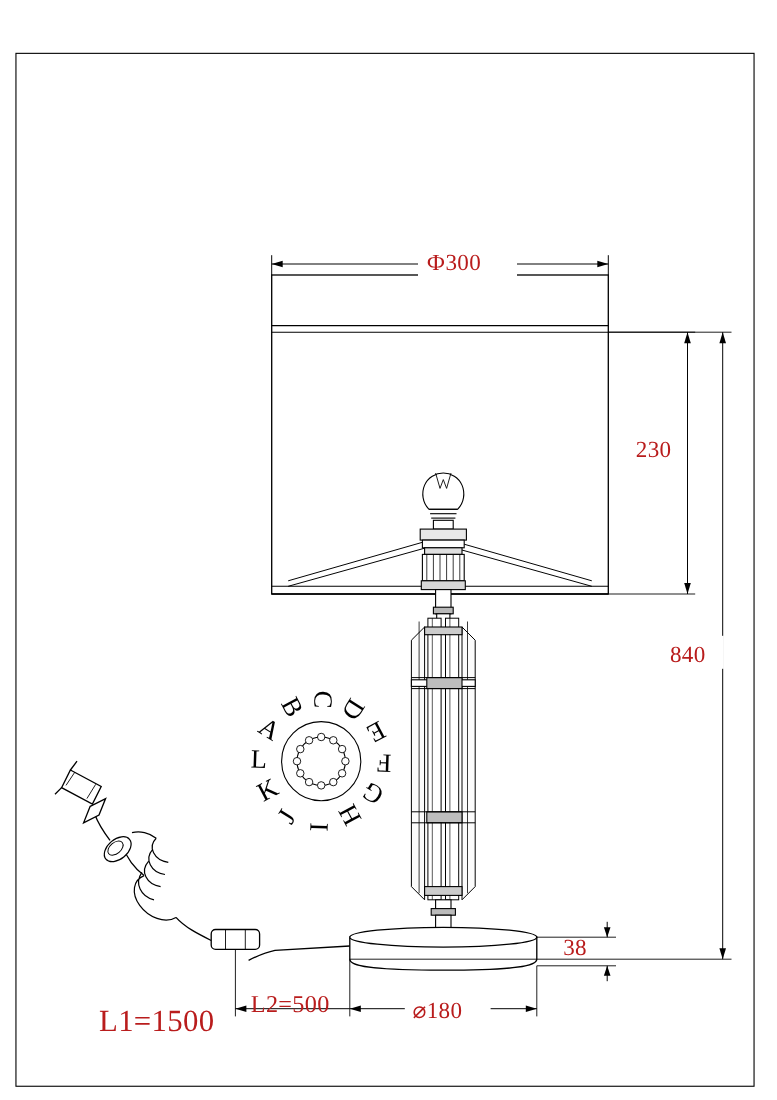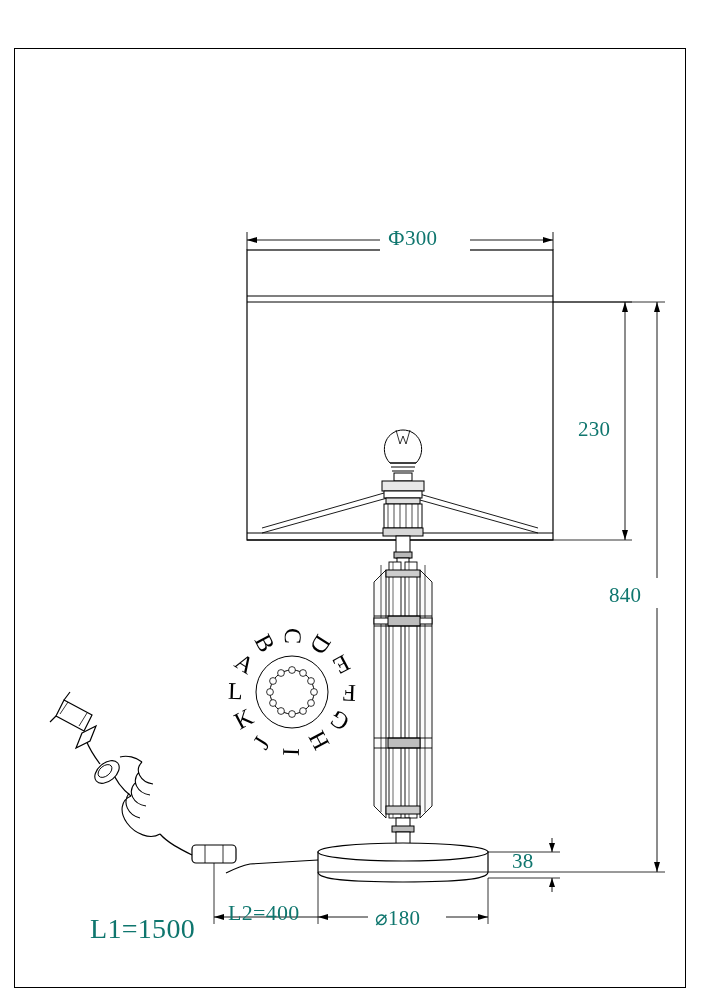--- a/index.html
+++ b/index.html
@@ -33,26 +33,26 @@
     position: absolute;
     left: 0;
     top: 0;
     width: 706px;
     height: 1000px;
   }
   .dimtext {
     position: absolute;
     font-family: "Liberation Serif", serif;
     font-size: 21px;
-    color: #0f766e;
+    color: #b91c1c;
     white-space: nowrap;
     letter-spacing: 0.3px;
   }
   .dim-d300 { left: 388px; top: 226px; }
-  .dim-230  { left: 578px; top: 417px; }
+  .dim-230  { left: 578px; top: 396px; }
   .dim-570  { left: 609px; top: 583px; }
   .dim-25   { left: 512px; top: 849px; }
   .dim-d180 { left: 375px; top: 906px; }
   .dim-l1   { left: 90px;  top: 913px; font-size: 28px; }
   .dim-l2   { left: 228px; top: 900px; font-size: 22px; }
 
   .circle-letters {
     position: absolute;
     left: 222px;
     top: 622px;
@@ -225,21 +225,21 @@
       </g>
     </g>
   </svg>
 
   <div class="dimtext dim-d300">Ф300</div>
   <div class="dimtext dim-230">230</div>
   <div class="dimtext dim-570">840</div>
   <div class="dimtext dim-25">38</div>
   <div class="dimtext dim-d180">⌀180</div>
   <div class="dimtext dim-l1">L1=1500</div>
-  <div class="dimtext dim-l2">L2=400</div>
+  <div class="dimtext dim-l2">L2=500</div>
 
   <div class="circle-letters">
       <span style="transform: rotate(-58deg) translate(0px, -56px) rotate(90deg) translate(-8px, -11px);">A</span>
       <span style="transform: rotate(-28deg) translate(0px, -56px) rotate(90deg) translate(-8px, -11px);">B</span>
       <span style="transform: rotate(2deg) translate(0px, -56px) rotate(90deg) translate(-8px, -11px);">C</span>
       <span style="transform: rotate(32deg) translate(0px, -56px) rotate(90deg) translate(-8px, -11px);">D</span>
       <span style="transform: rotate(62deg) translate(0px, -56px) rotate(90deg) translate(-8px, -11px);">E</span>
       <span style="transform: rotate(92deg) translate(0px, -56px) rotate(90deg) translate(-8px, -11px);">F</span>
       <span style="transform: rotate(122deg) translate(0px, -56px) rotate(90deg) translate(-8px, -11px);">G</span>
       <span style="transform: rotate(152deg) translate(0px, -56px) rotate(90deg) translate(-8px, -11px);">H</span>

